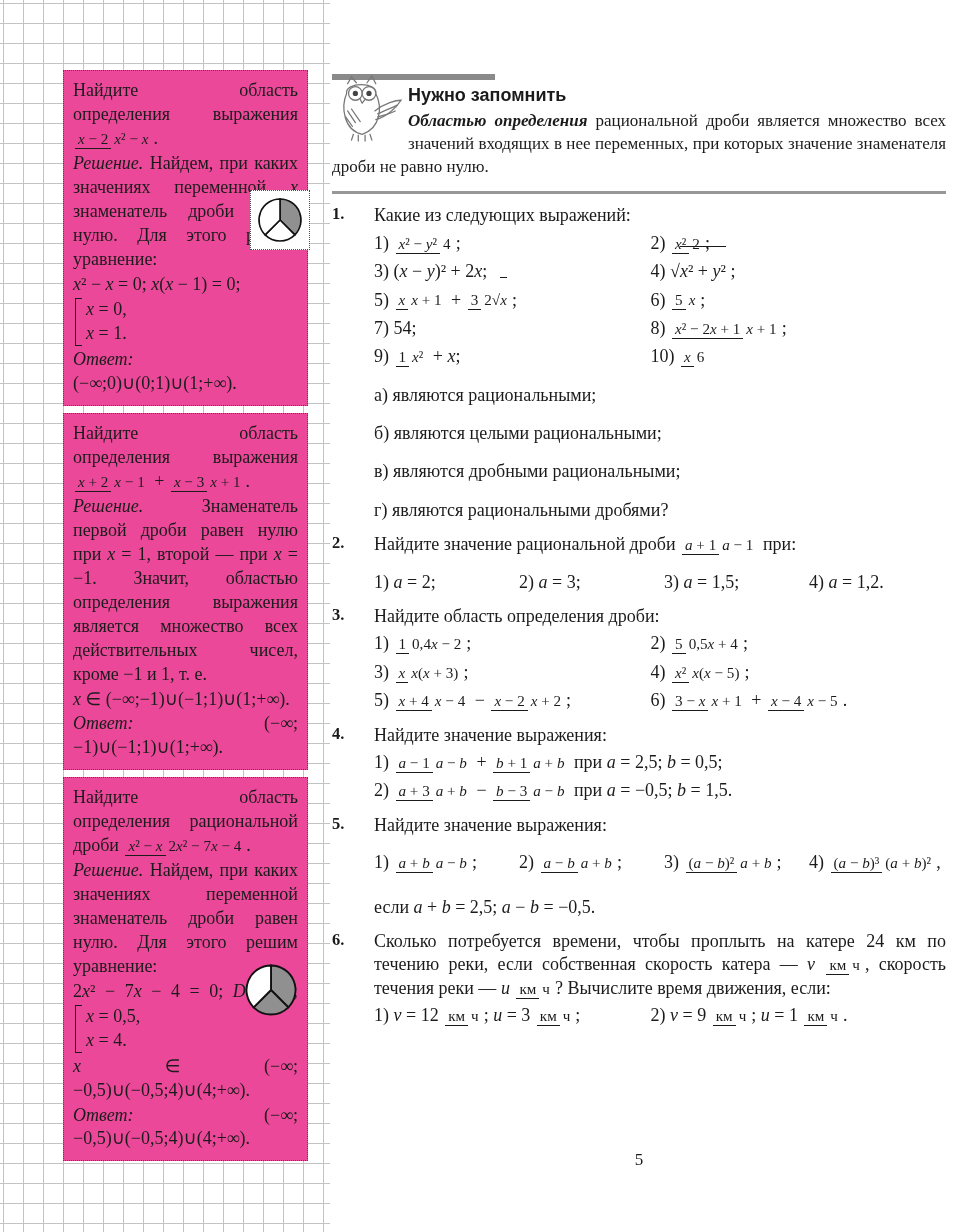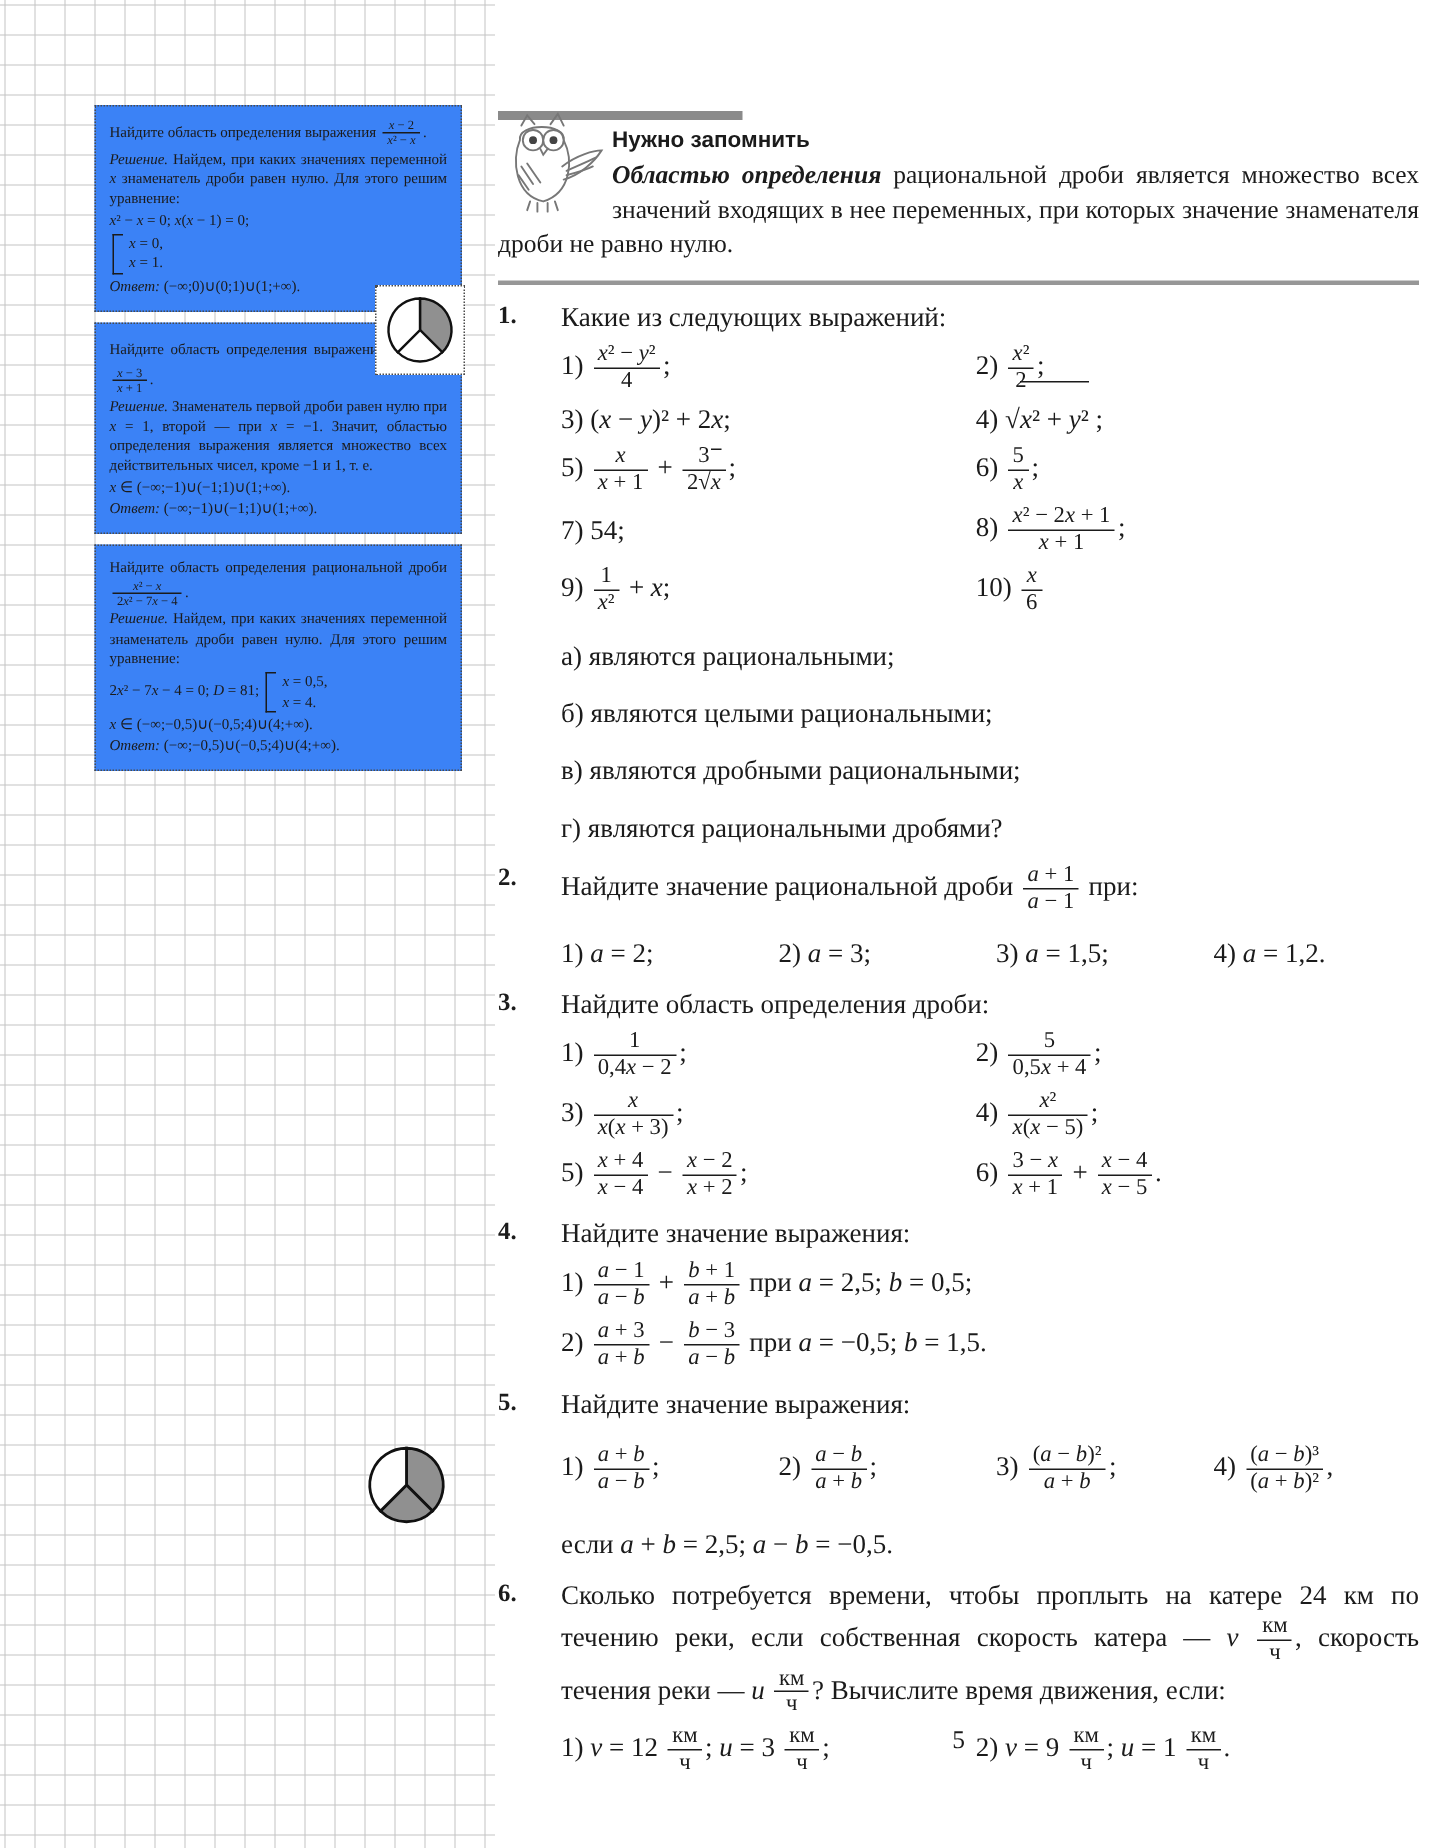--- a/index.html
+++ b/index.html
@@ -3,39 +3,39 @@
 <meta charset="utf-8">
 <style>
   html,body{margin:0;padding:0;background:#fff;}
   body{width:954px;height:1232px;position:relative;overflow:hidden;
        font-family:"Liberation Serif",serif;color:#1b1b1b;}
   .grid-strip{position:absolute;left:0;top:0;width:330px;height:1232px;
     background-image:linear-gradient(to right,#c3c3c3 1px,transparent 1px),
                      linear-gradient(to bottom,#c3c3c3 1px,transparent 1px);
     background-size:20px 20px;background-position:3px 3px;}
   .sidebar{position:absolute;left:63px;top:70px;width:245px;}
-  .example-box{background:#3b82f6;border:1px dotted #4a4a4a;padding:7px 9px 8px;
-    margin-bottom:7px;font-size:10px;line-height:1.33;text-align:justify;}
+  .example-box{background:#ec4899;border:1px dotted #4a4a4a;padding:7px 9px 8px;
+    margin-bottom:7px;font-size:18px;line-height:1.33;text-align:justify;}
   .expara{margin:1px 0;}
-  .frac{display:inline-flex;flex-direction:column;vertical-align:middle;
+  .frac{display:inline-flex;flex-direction:row;vertical-align:middle;
     text-align:center;font-size:0.84em;line-height:1.12;margin:0 2px;}
   .frac .num{border-bottom:1.2px solid #1b1b1b;padding:0 3px;}
   .frac .den{padding:0 3px;}
   .cases{display:inline-flex;align-items:center;vertical-align:middle;margin:1px 2px;}
   .cases::before{content:"";align-self:stretch;width:6px;margin-right:4px;
     border-left:1.6px solid #1b1b1b;border-top:1.6px solid #1b1b1b;border-bottom:1.6px solid #1b1b1b;}
   .crow{display:block;text-align:left;}
   .ol{border-top:1.3px solid #1b1b1b;padding-top:14px;}
   .pie-box{position:absolute;left:250px;top:190px;width:58px;height:58px;background:#fff;
     border:1px dotted #4a4a4a;display:flex;align-items:center;justify-content:center;z-index:3;}
   .pie-bottom{position:absolute;left:243px;top:962px;width:58px;height:58px;z-index:2;}
   .content{position:absolute;left:332px;top:74px;width:614px;}
   .owl{float:left;width:72px;height:70px;margin:0 4px 0 0;}
   .memo-bar{width:163px;height:6px;background:#8a8a8a;margin-bottom:5px;}
-  .memo-title{font-family:"Liberation Sans",sans-serif;font-weight:700;font-size:15px;margin-bottom:3px;}
+  .memo-title{font-family:"Liberation Sans",sans-serif;font-weight:700;font-size:18px;margin-bottom:3px;}
   .memo-text{font-size:17px;line-height:1.36;text-align:justify;}
   .memo-text .lead{font-weight:700;font-style:italic;}
   .divider{height:3px;background:#979797;margin:13px 0 10px;clear:both;}
   .exercise{display:flex;margin-bottom:11px;}
   .exnum{width:42px;flex:none;font-weight:700;font-size:16.5px;}
   .exbody{flex:1;font-size:18px;line-height:1.3;}
   .prompt{text-align:justify;margin-bottom:4px;}
   .exitems{display:grid;row-gap:5px;column-gap:8px;align-items:center;justify-items:start;}
   .cols-1{grid-template-columns:1fr;}
   .cols-2{grid-template-columns:1fr 1.1fr;}

